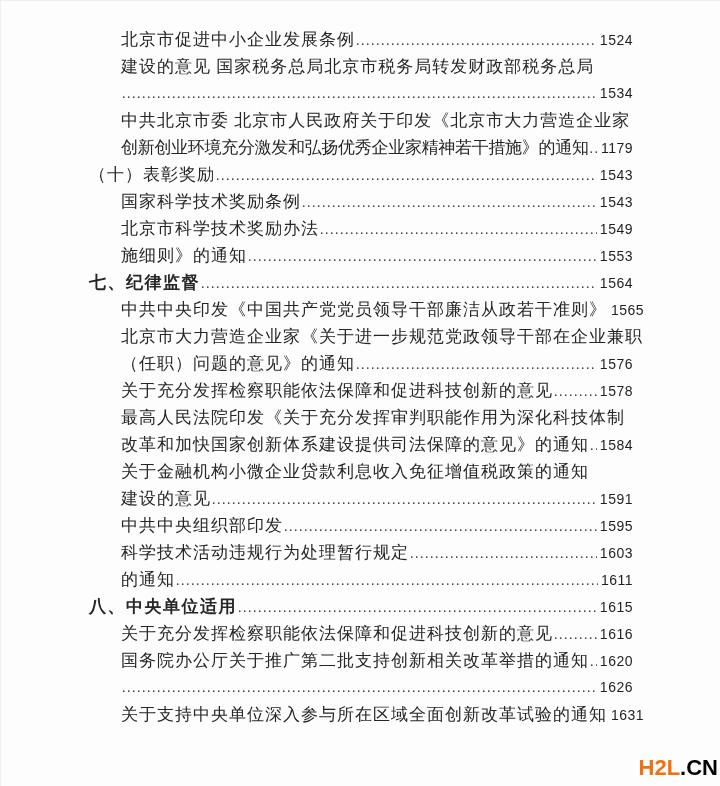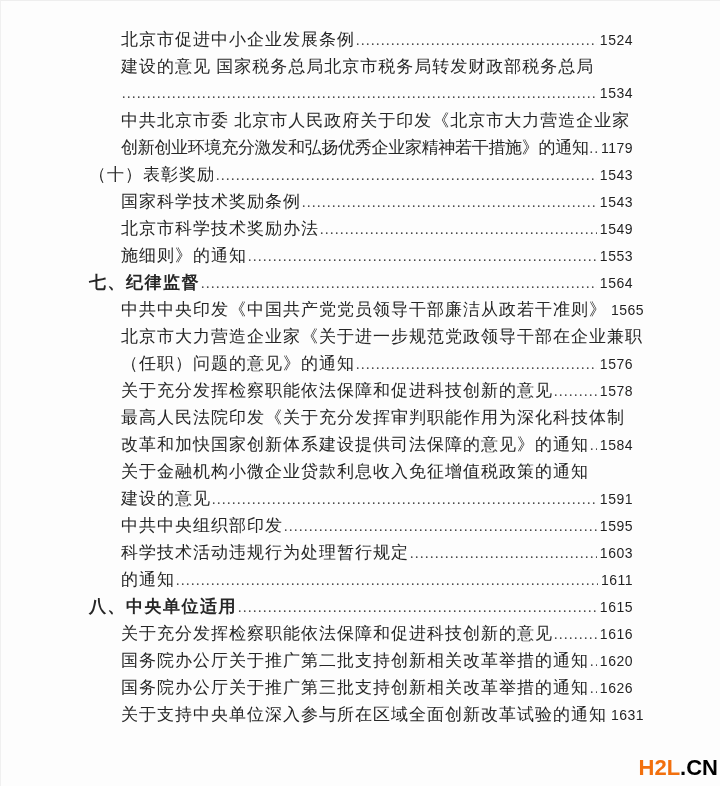--- a/index.html
+++ b/index.html
@@ -194,21 +194,20 @@
         <span class="text">关于充分发挥检察职能依法保障和促进科技创新的意见</span>
         <span class="dots">........................................................................................................................................................................................................</span>
         <span class="page-num">1616</span>
       </div>
       <div class="row item">
         <span class="text">国务院办公厅关于推广第二批支持创新相关改革举措的通知</span>
         <span class="dots">........................................................................................................................................................................................................</span>
         <span class="page-num">1620</span>
       </div>
       <div class="row item">
-        <span class="text">国务院办公厅关于推广第三批支持创新相关改革举措的通知</span>
         <span class="dots">........................................................................................................................................................................................................</span>
         <span class="page-num">1626</span>
       </div>
       <div class="row item">
         <span class="text">关于支持中央单位深入参与所在区域全面创新改革试验的通知</span>
         <span class="dots">........................................................................................................................................................................................................</span>
         <span class="page-num">1631</span>
       </div>
     </div>
 

